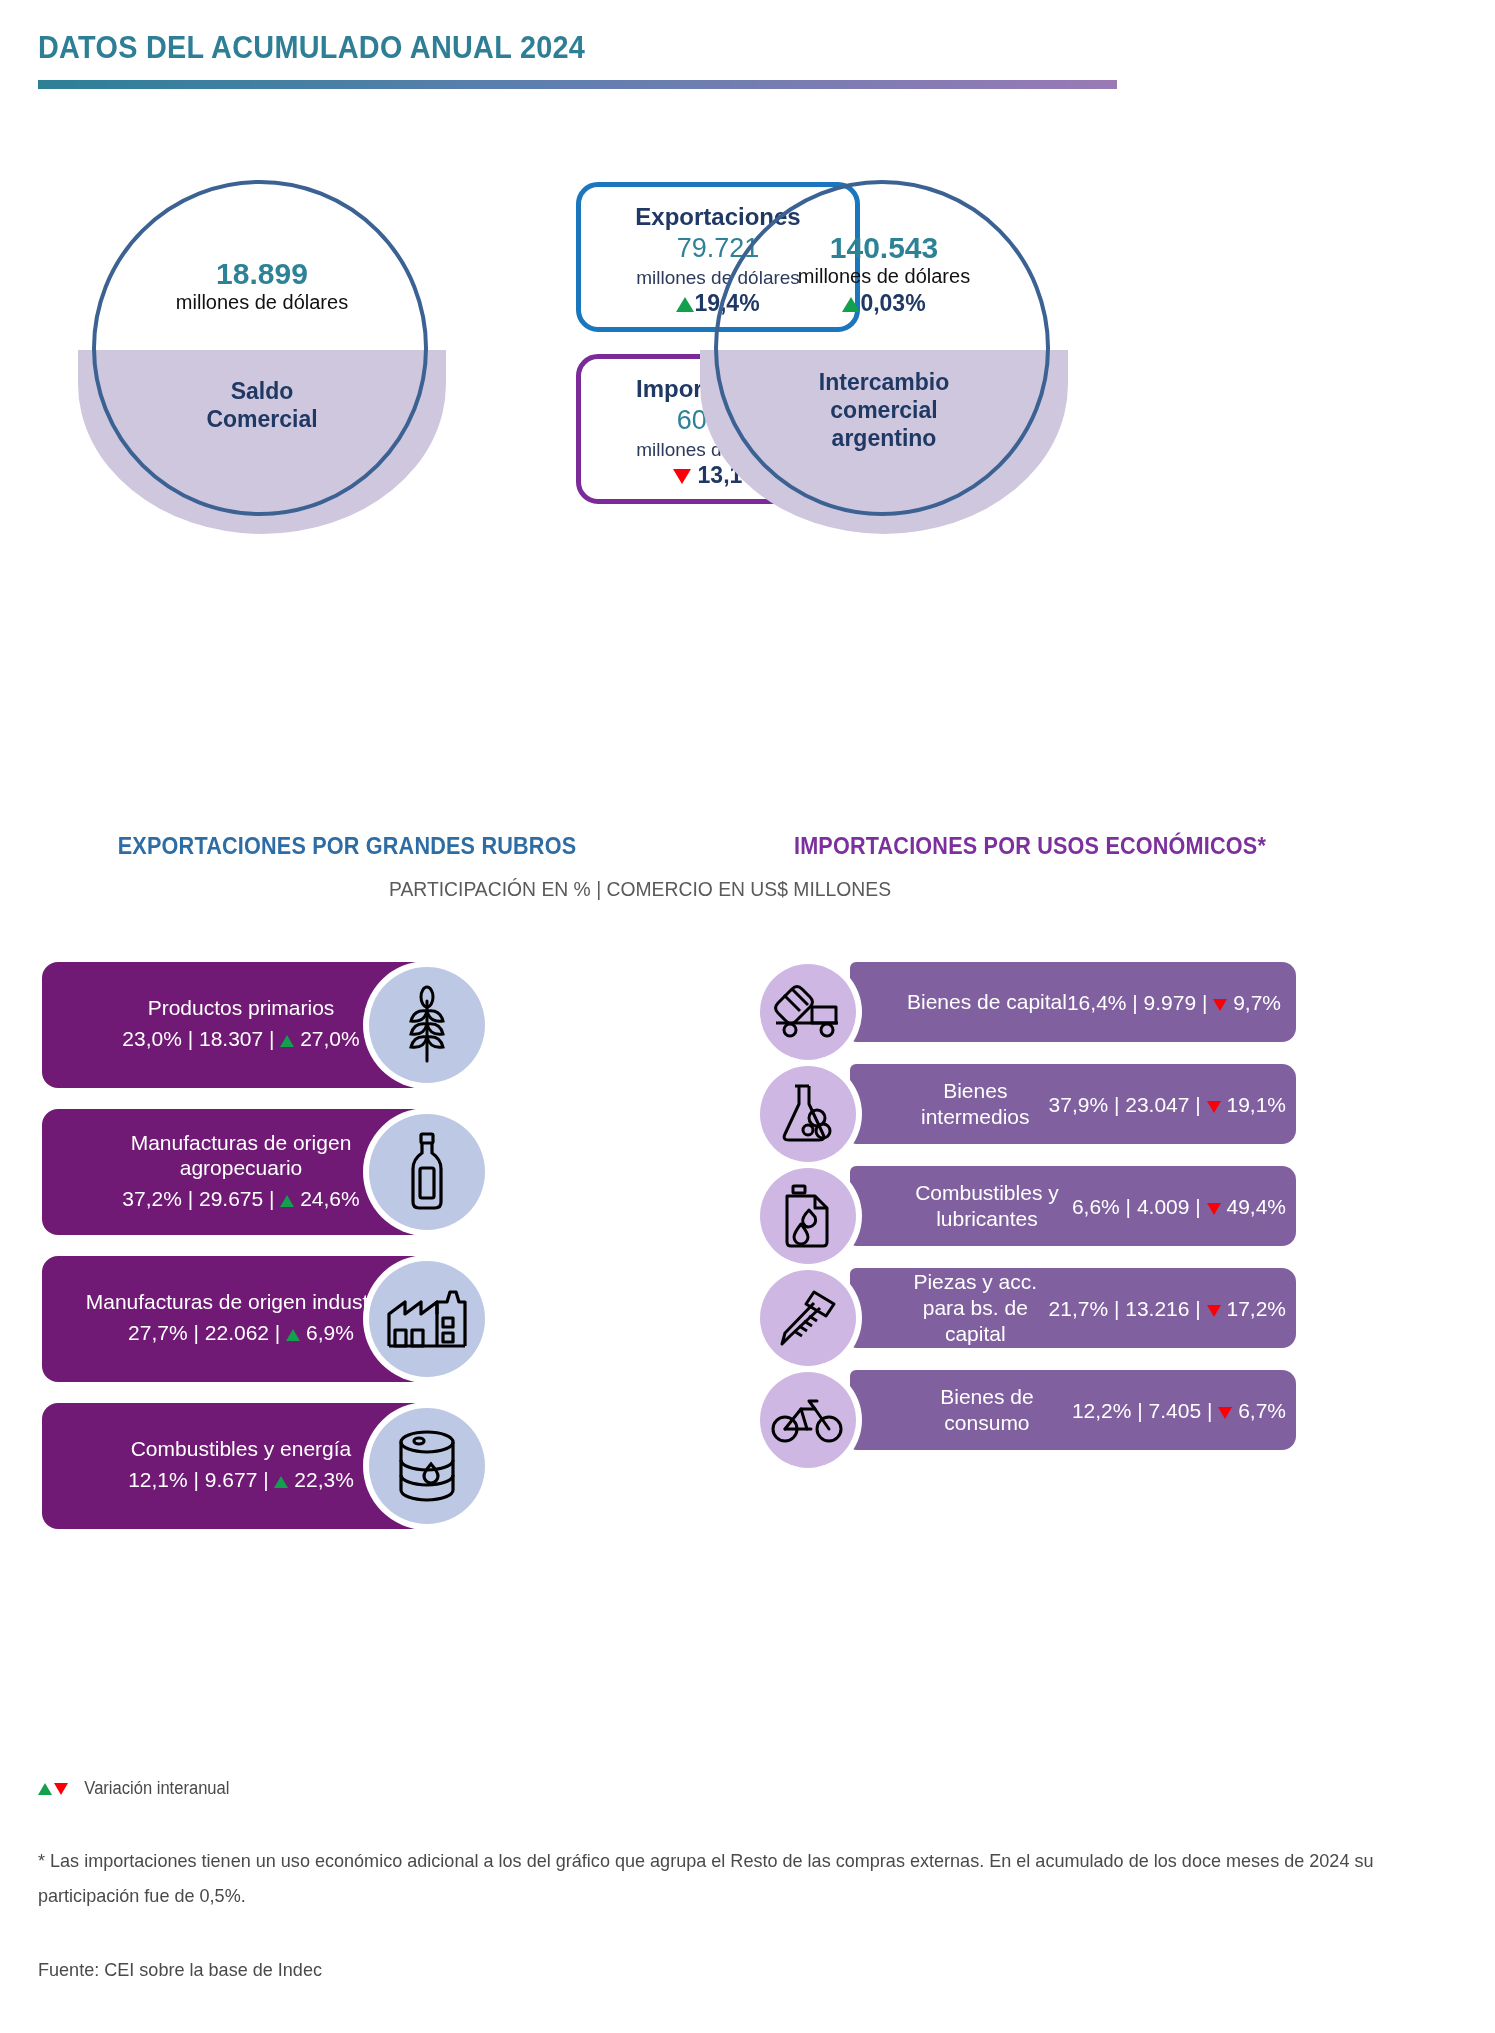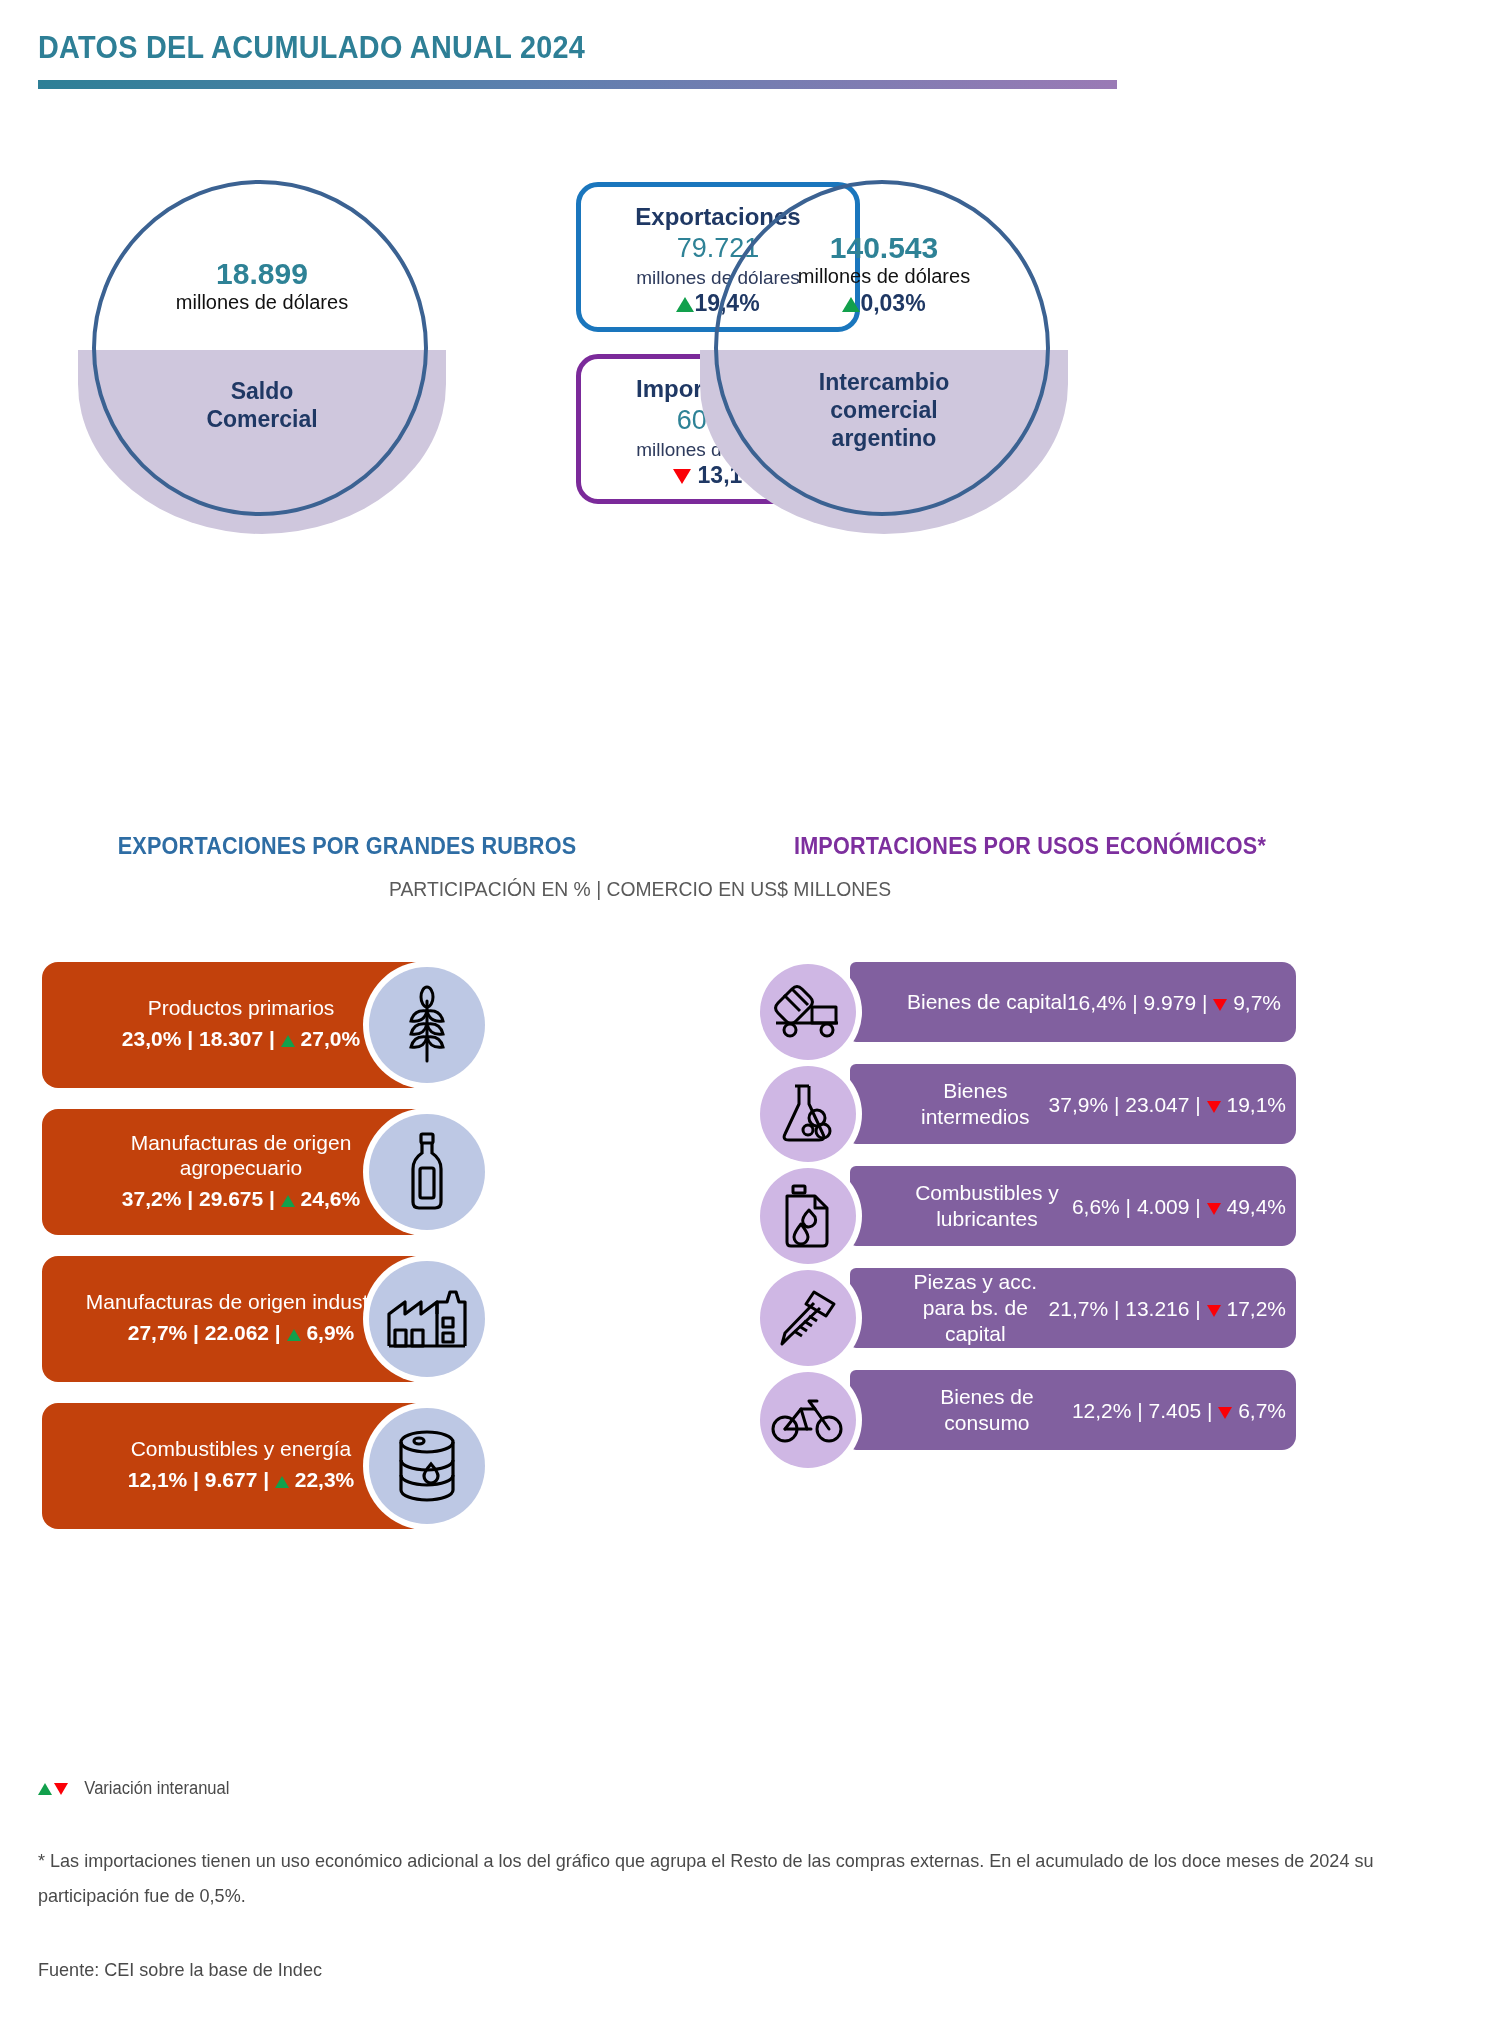--- a/index.html
+++ b/index.html
@@ -228,41 +228,40 @@
     position: relative;
     width: 535px;
     margin-bottom: 21px;
   }
   .exp-row.h1 { height: 126px; }
   .exp-bar {
     position: absolute;
     left: 0; top: 0;
     width: 392px;
     height: 126px;
-    background: #c2410c;
+    background: #701a75;
     border-radius: 16px 3px 3px 16px;
     box-sizing: border-box;
     display: flex;
     flex-direction: column;
     justify-content: center;
     align-items: center;
     color: #ffffff;
     padding: 0 12px 0 18px;
   }
   .exp-name {
     font-size: 21px;
     line-height: 1.22;
     text-align: center;
   }
   .exp-stats {
     font-size: 21px;
     line-height: 1.5;
     white-space: nowrap;
     margin-top: 2px;
-    font-weight: bold;
   }
   .exp-icon {
     position: absolute;
     left: 327px;
     top: 5px;
     width: 116px;
     height: 116px;
     border-radius: 50%;
     background: #bdc8e4;
     box-shadow: 0 0 0 6px #ffffff;

